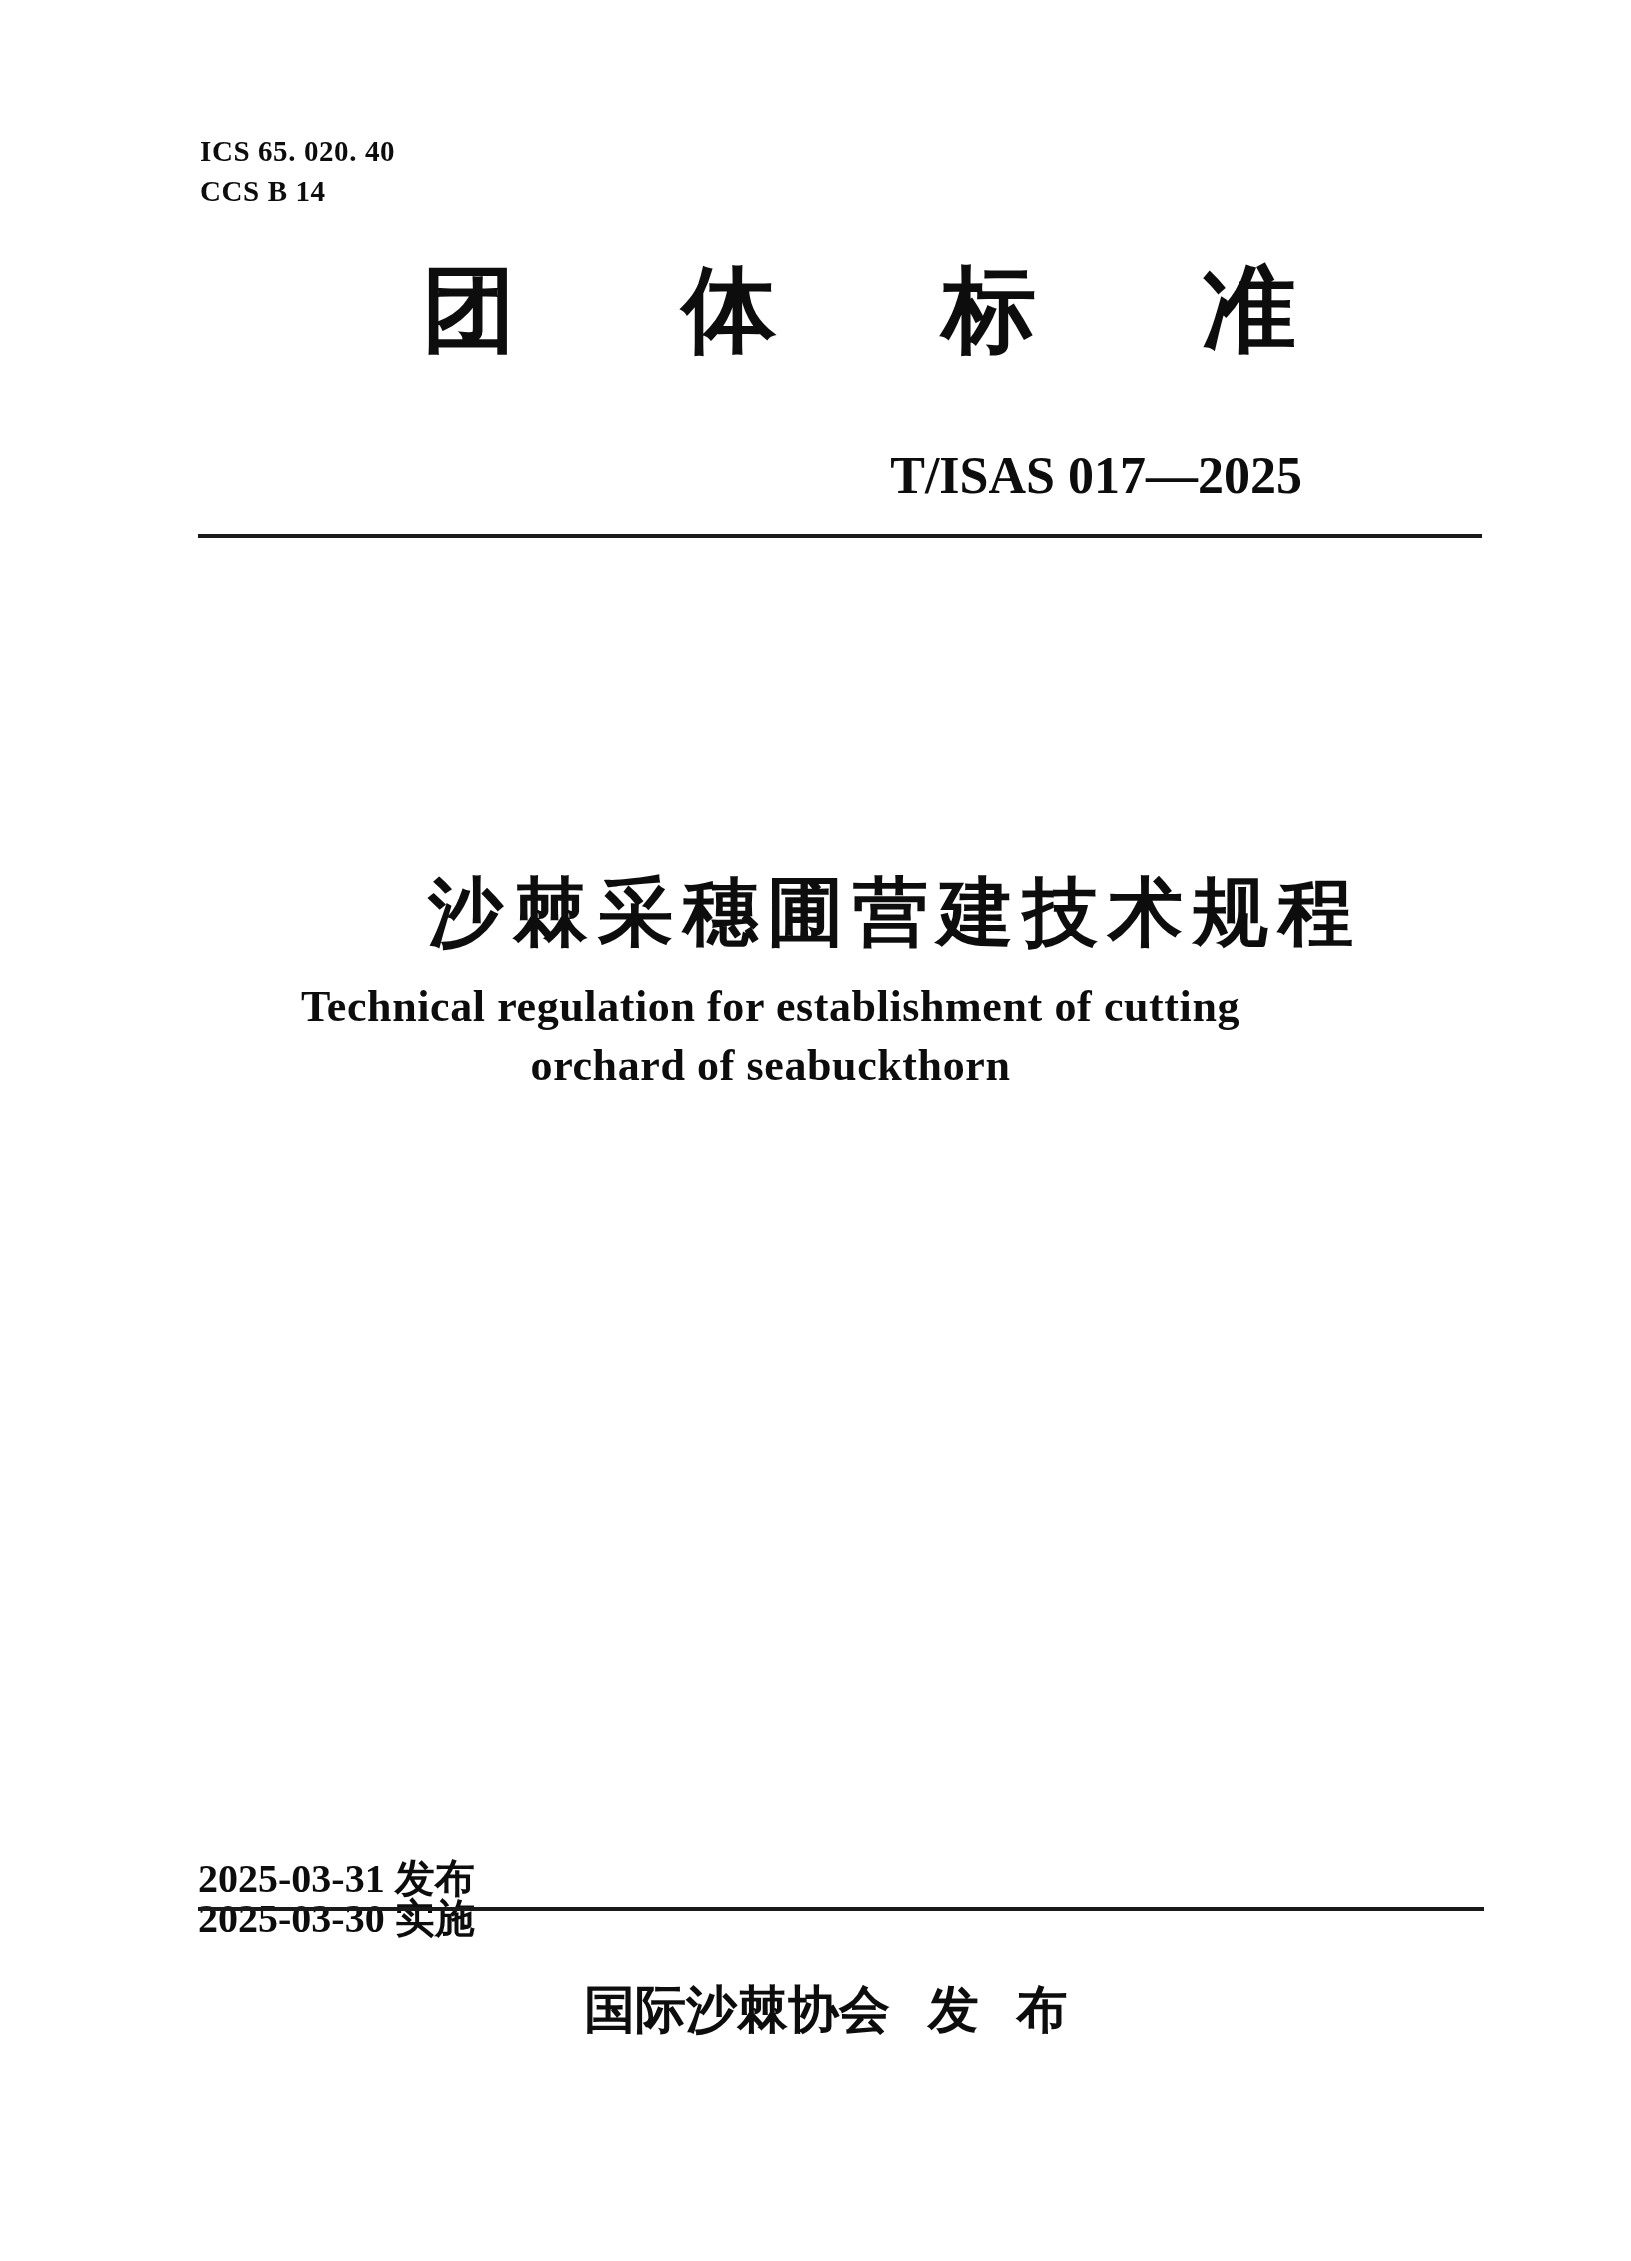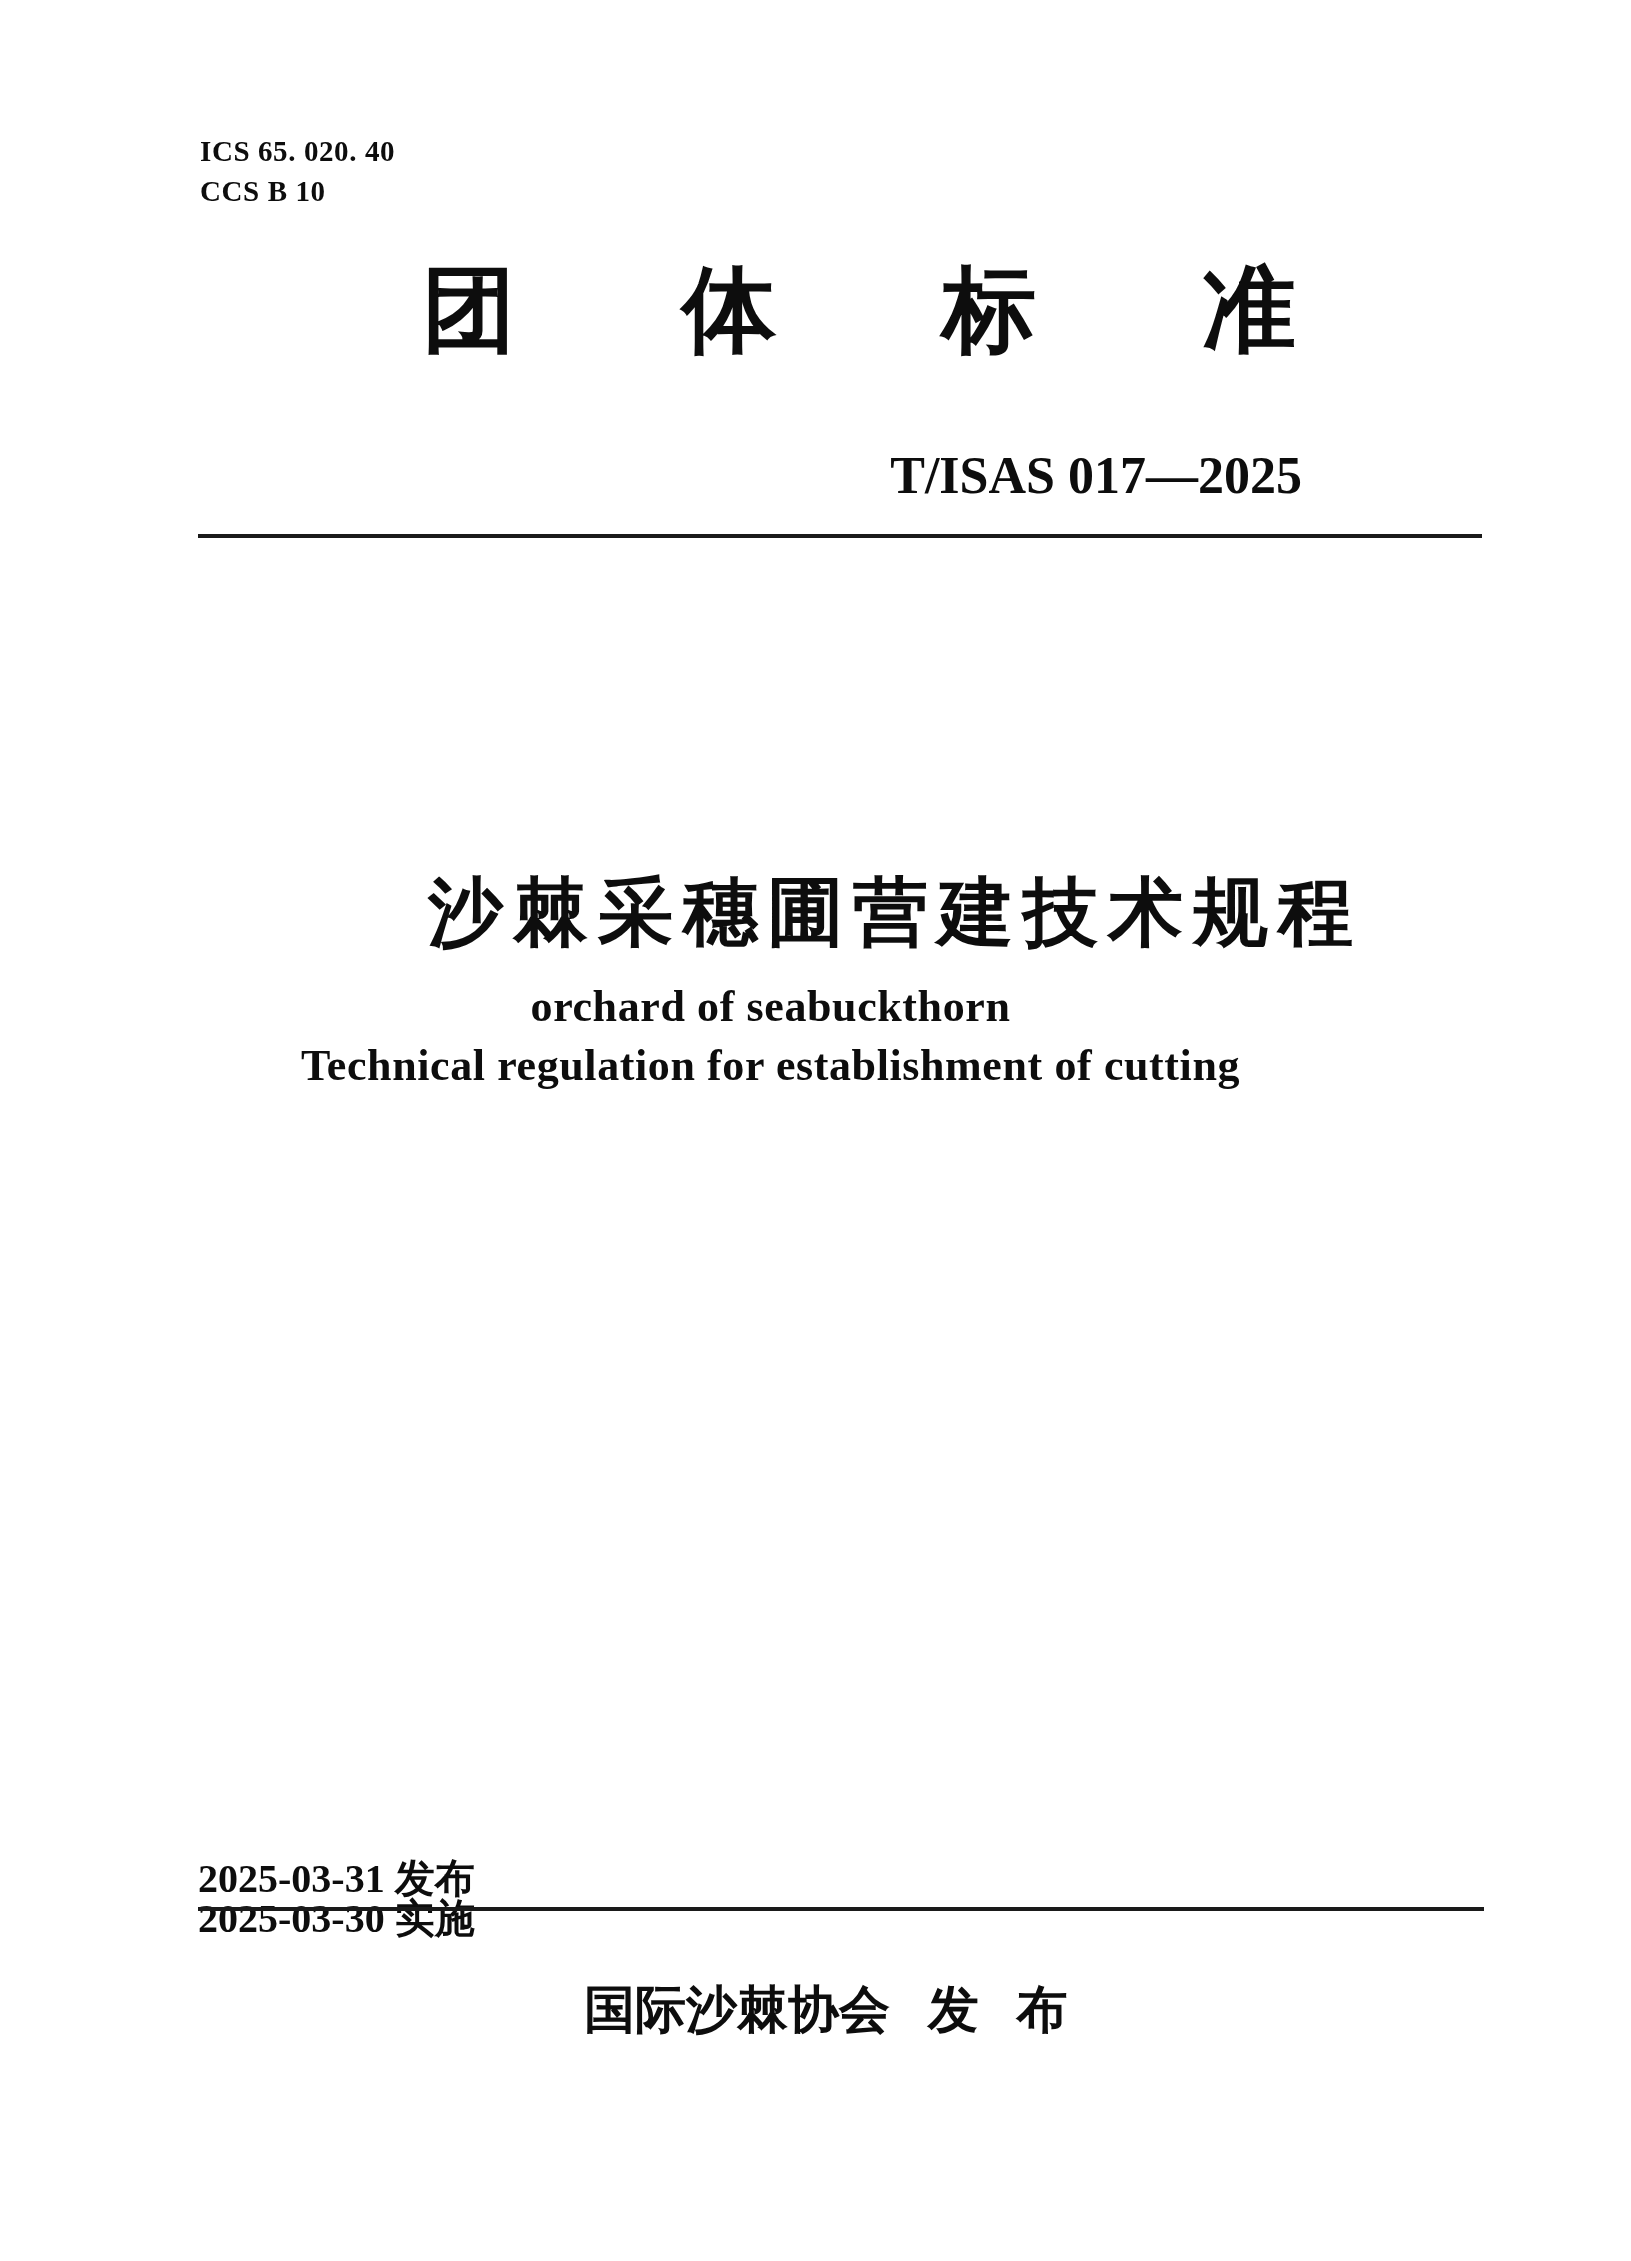--- a/index.html
+++ b/index.html
@@ -115,34 +115,34 @@
     white-space: nowrap;
   }
 </style>
 </head>
 <body>
 
 <div class="page">
 
   <div class="ics-block">
     <div>ICS 65. 020. 40</div>
-    <div>CCS B 10</div>
+    <div>CCS B 14</div>
   </div>
 
   <div class="std-type">团体标准</div>
 
   <div class="std-num">T/ISAS 017—2025</div>
 
   <div class="rule rule-top"></div>
 
   <div class="title-zh">沙棘采穗圃营建技术规程</div>
 
   <div class="title-en">
+    <div>Technical regulation for establishment of cutting</div>
     <div>orchard of seabuckthorn</div>
-    <div>Technical regulation for establishment of cutting</div>
   </div>
 
   <div class="dates-row">
     <span>2025-03-31 发布</span>
     <span>2025-03-30 实施</span>
   </div>
 
   <div class="rule rule-bottom"></div>
 
   <div class="publisher">国际沙棘协会 发 布</div>

